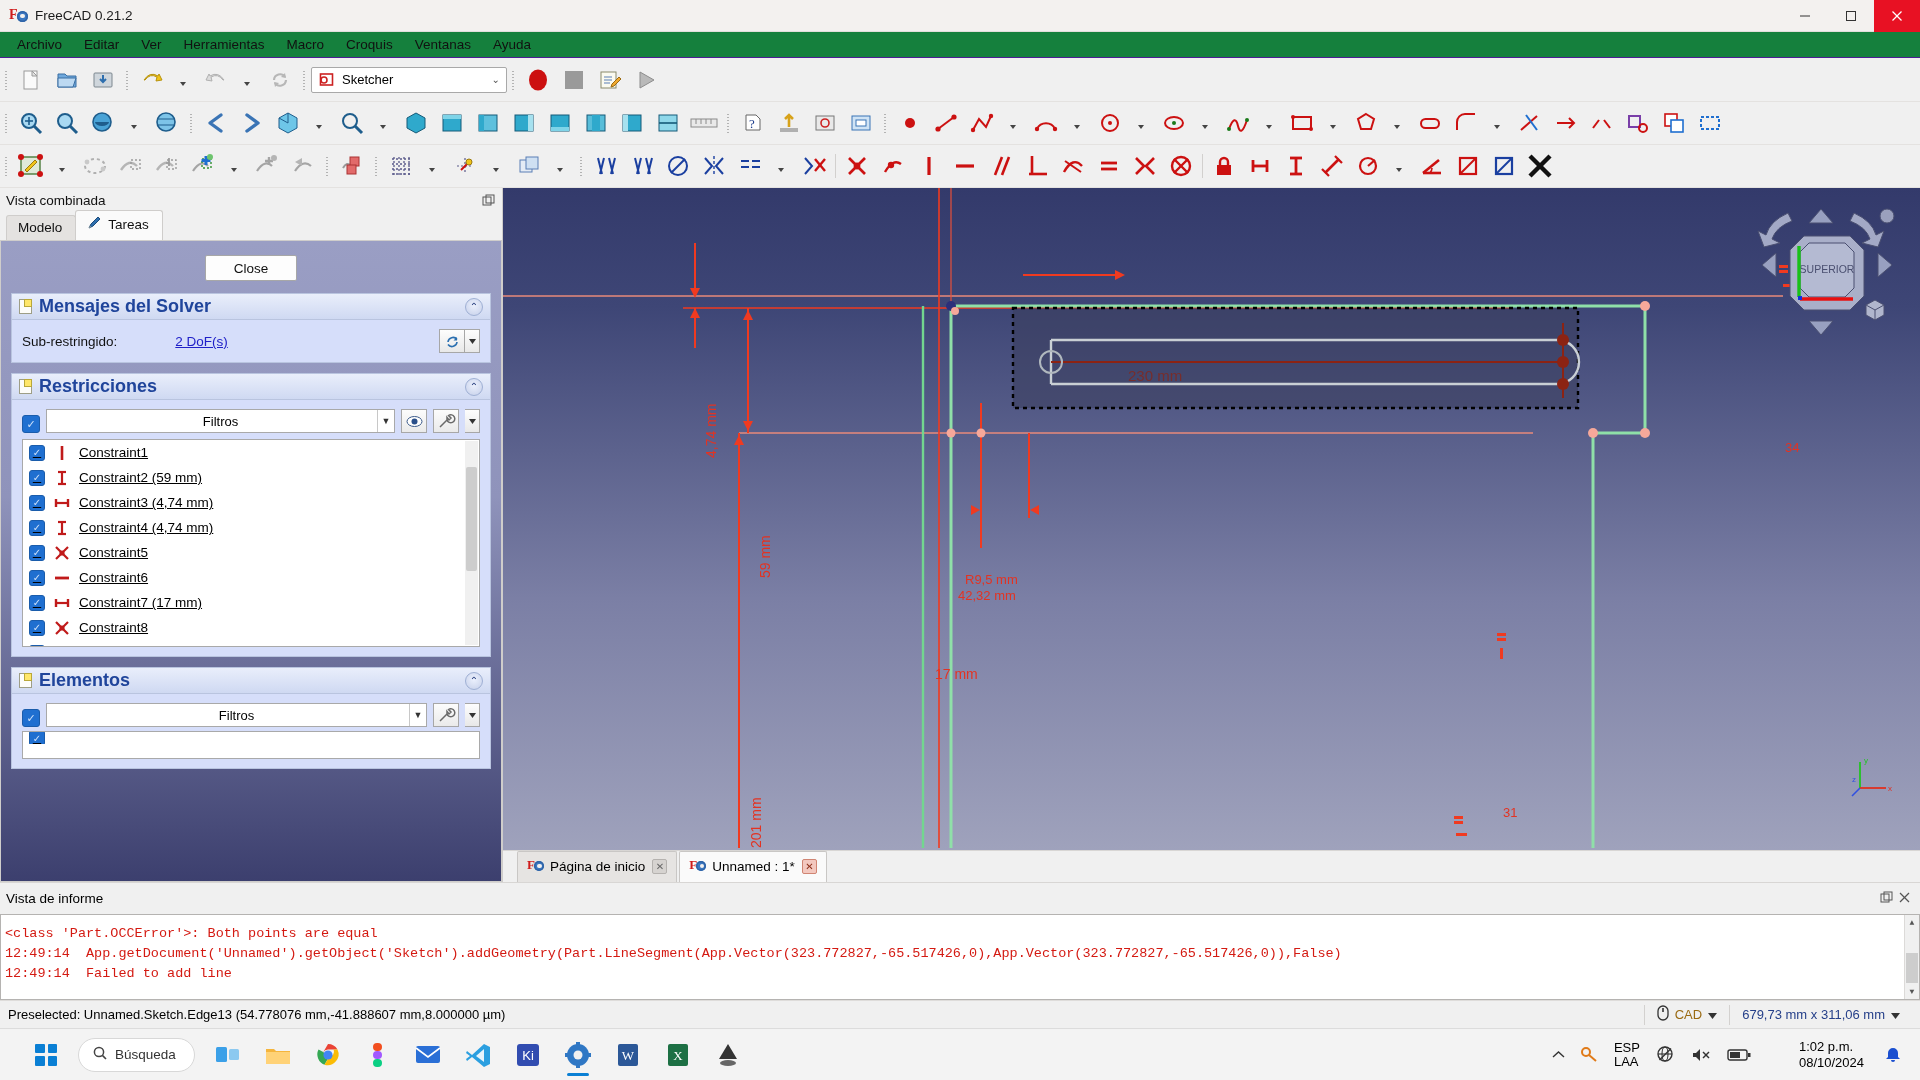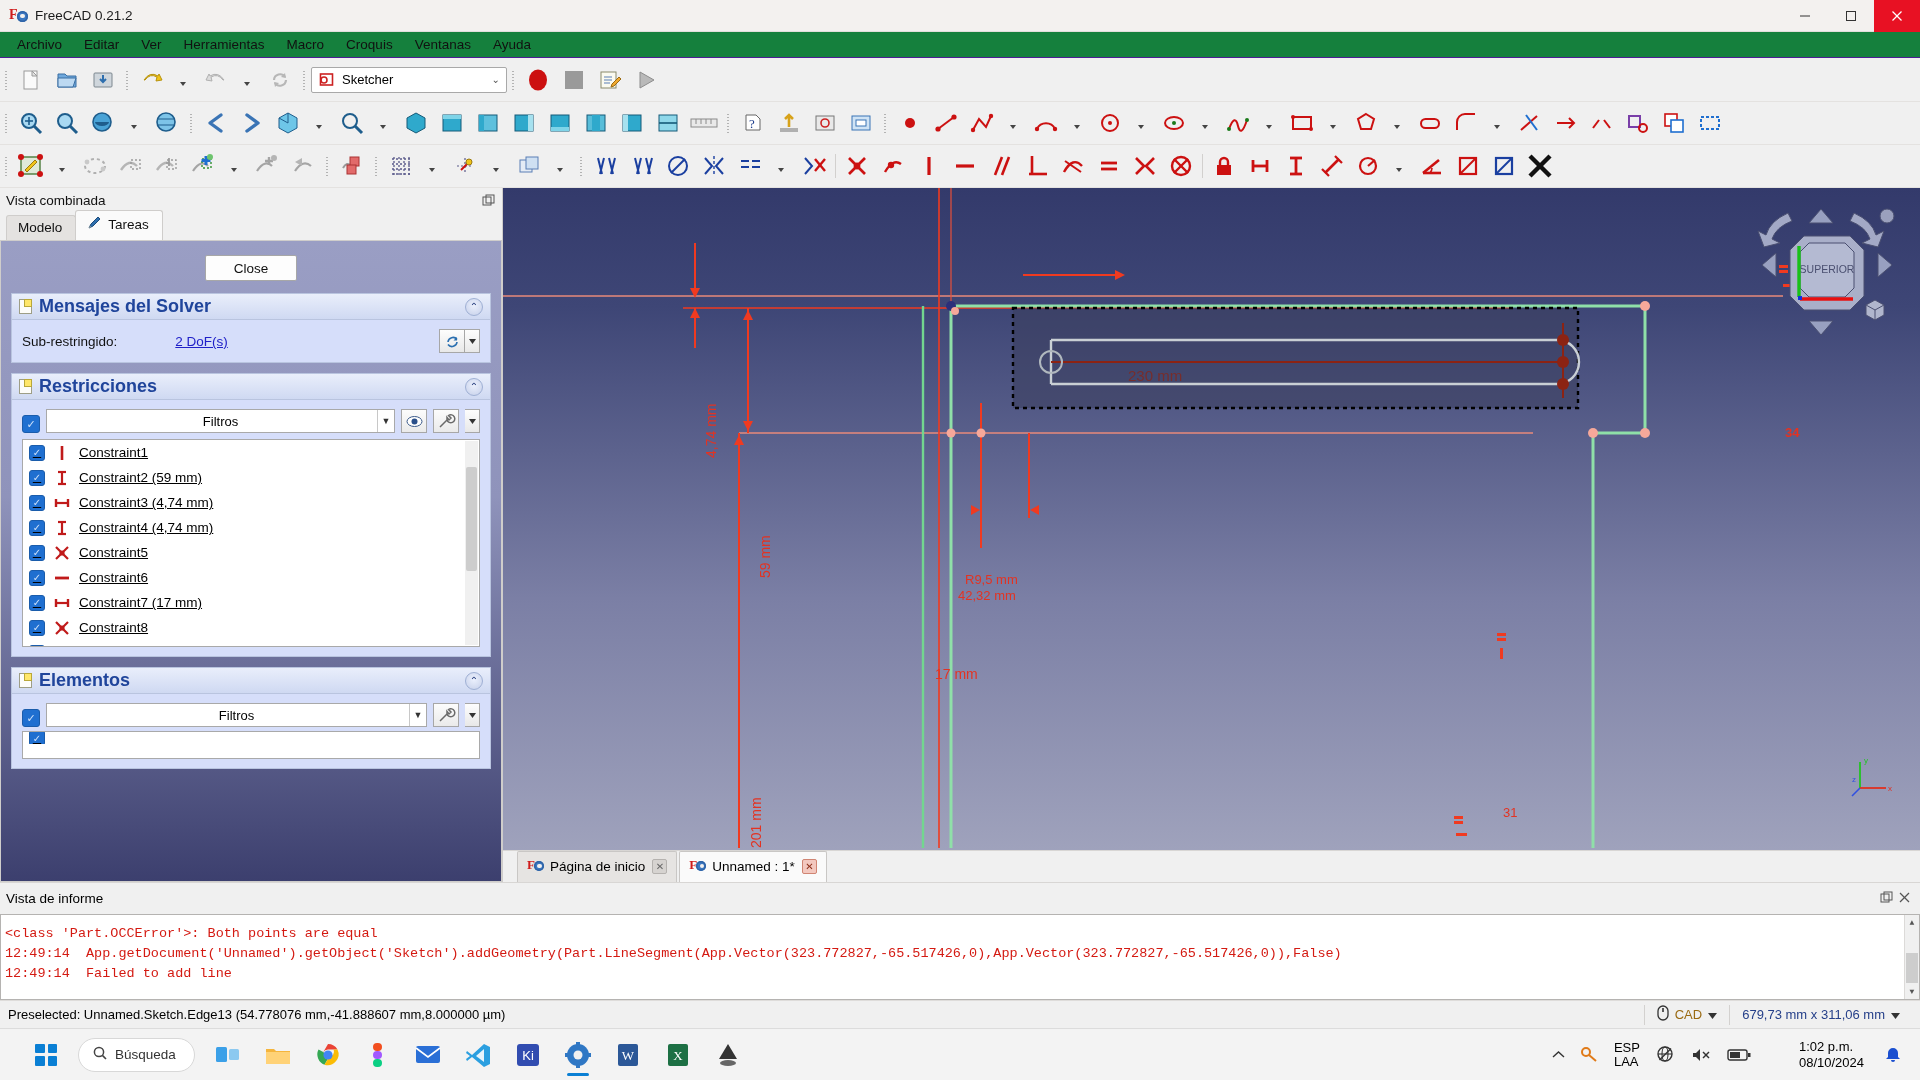--- a/index.html
+++ b/index.html
@@ -1166,21 +1166,21 @@
         </svg>
 
         <div class="vlabel vert" style="left:200px; top:270px;">4,74 mm</div>
         <div class="vlabel vert" style="left:254px; top:390px;">59 mm</div>
         <div class="vlabel vert" style="left:245px; top:660px;">201 mm</div>
         <div class="vlabel" style="left:432px; top:478px;">17 mm</div>
         <div class="vlabel" style="left:462px; top:384px; font-size:13px;">R9,5 mm</div>
         <div class="vlabel" style="left:455px; top:400px; font-size:13px;">42,32 mm</div>
         <div class="vlabel dark" style="left:625px; top:168px; font-size:15px; opacity:.72;margin-top:11px;">230 mm</div>
 
-        <div class="vlabel" style="left:1282px; top:237px; font-weight:bold; font-size:13px;">34</div>
+        <div class="vlabel" style="left:1282px; top:252px; font-weight:normal; font-size:13px;">34</div>
 
         <div class="vlabel" style="left:1000px; top:617px; font-weight:normal; font-size:13px;">31</div>
 
         <svg style="position:absolute;left:0;top:0;" width="1416" height="660">
           <g fill="#f03a20">
             <rect x="1276" y="77" width="9" height="3"></rect>
               <rect x="1276" y="82" width="9" height="3"></rect>
               <rect x="1280" y="96" width="13" height="3"></rect>
             <rect x="1666" y="171" width="9" height="3"></rect>
               <rect x="1666" y="176" width="9" height="3"></rect>

